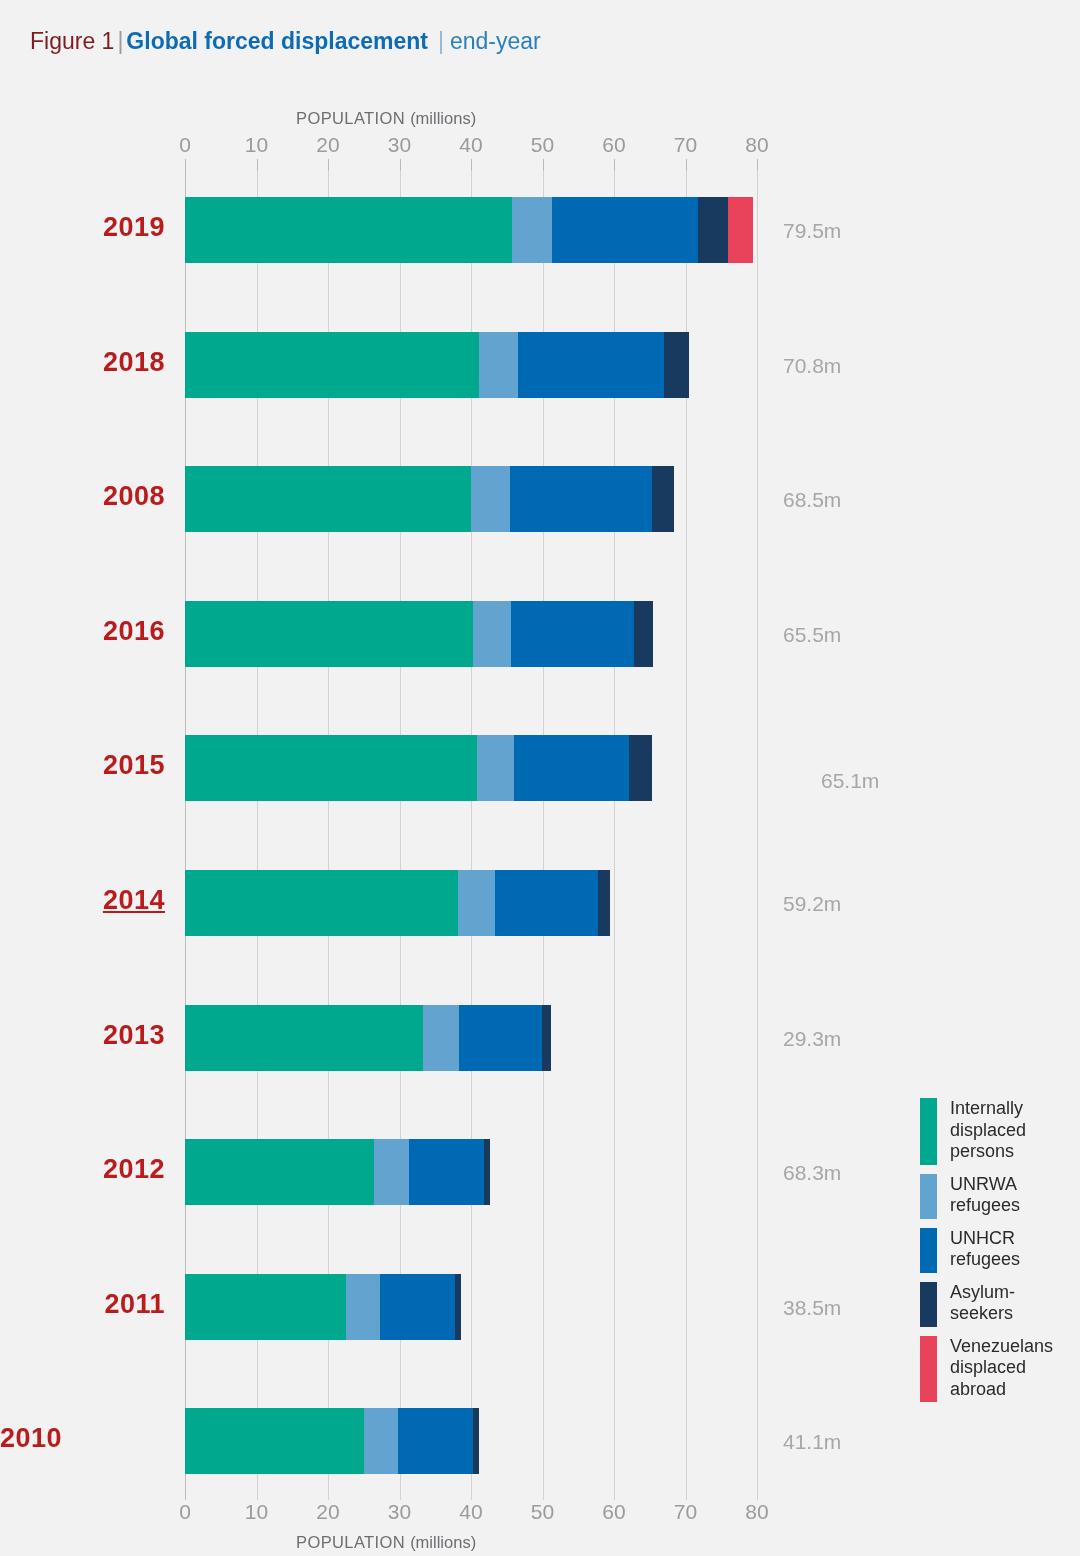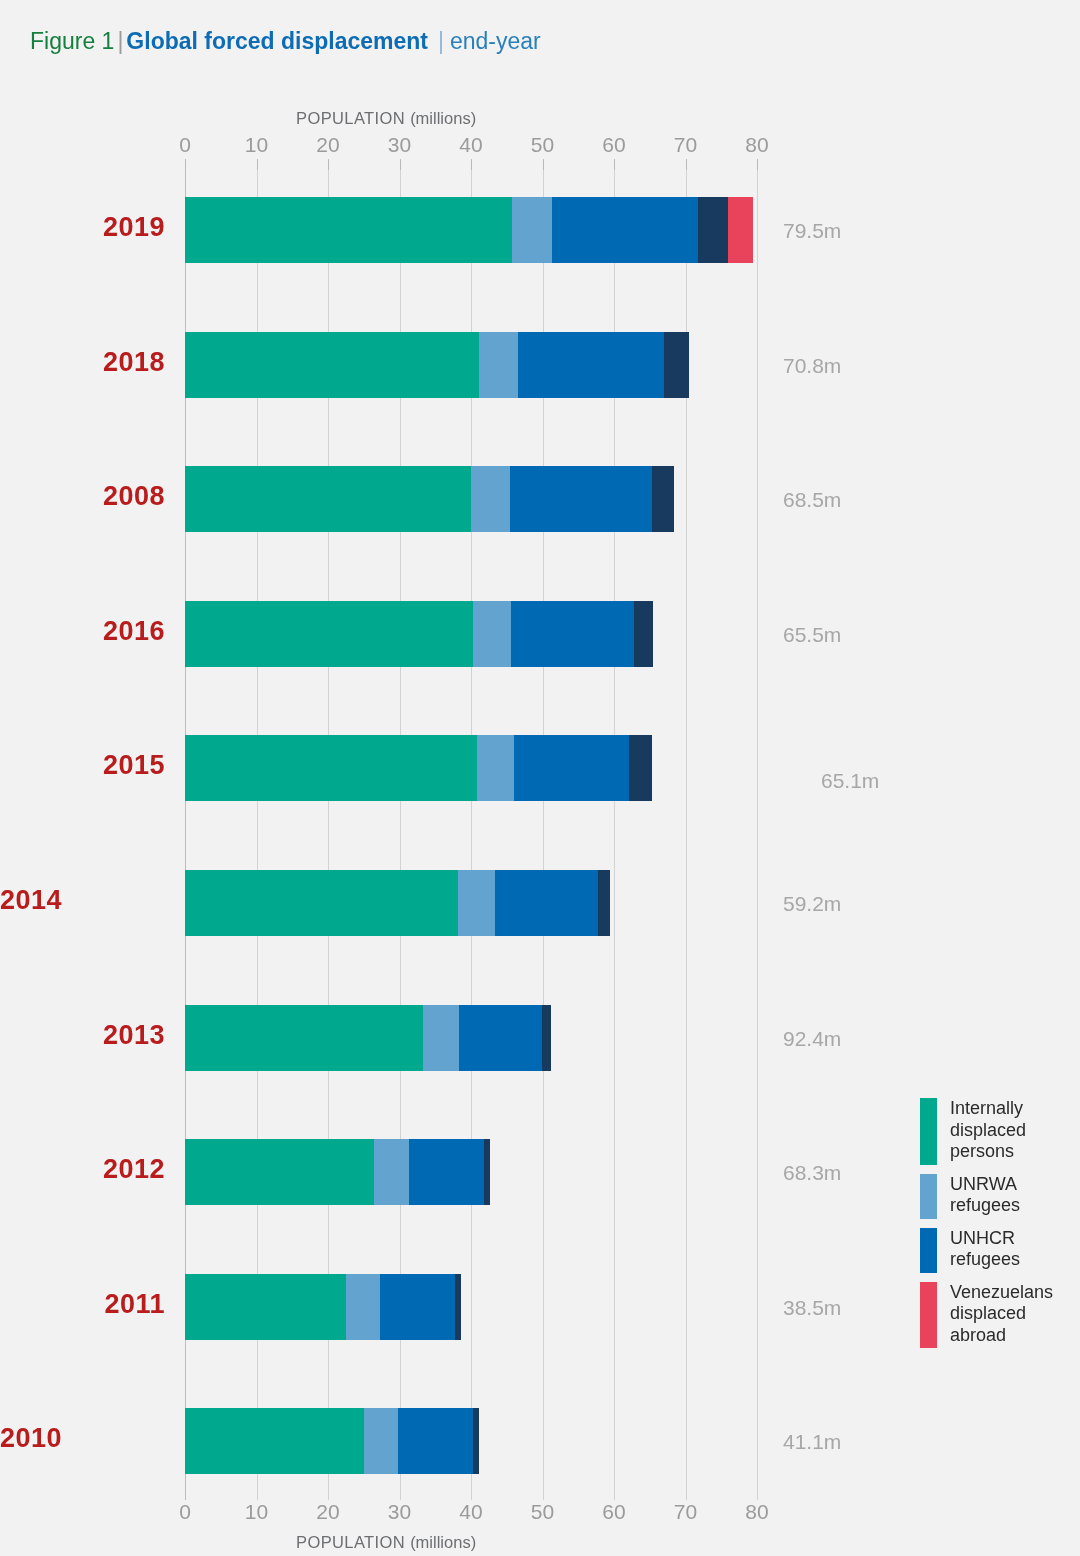--- a/index.html
+++ b/index.html
@@ -17,21 +17,21 @@
 
   
   #title-bar {
     position: absolute;
     left: 30px;
     top: 26px;
     font-size: 23px;
     line-height: 30px;
     white-space: nowrap;
   }
-  .title-figure { color: #15803d; font-weight: normal; }
+  .title-figure { color: #7f1d1d; font-weight: normal; }
   .title-sep    { color: #9b9b9b; font-weight: normal; padding: 0 3px; }
   .title-main   { color: #0d6cb4; font-weight: bold; }
   .title-sep2   { color: #8fb8da; font-weight: normal; padding: 0 6px 0 10px; }
   .title-sub    { color: #2980bd; font-weight: normal; }
 
   
   #chart {
     position: absolute;
     left: 0;
     top: 0;
@@ -295,34 +295,34 @@
         </div>
       </div>
   </div>
 
   <div id="year-labels">
       <div class="year-label" style="left: 0px; width: 165px; text-align: right; top: 212px;">2019</div>
       <div class="year-label" style="left: 0px; width: 165px; text-align: right; top: 346.6px;">2018</div>
       <div class="year-label" style="left: 0px; width: 165px; text-align: right; top: 481.2px;">2008</div>
       <div class="year-label" style="left: 0px; width: 165px; text-align: right; top: 615.8px;">2016</div>
       <div class="year-label" style="left: 0px; width: 165px; text-align: right; top: 750.4px;">2015</div>
-      <div class="year-label" style="left: 0px; width: 165px; text-align: left; top: 885px;">2014</div>
+      <div class="year-label" style="left: 0px; width: 165px; text-align: right; top: 885px; text-decoration: underline;">2014</div>
       <div class="year-label" style="left: 0px; width: 165px; text-align: right; top: 1019.6px;">2013</div>
       <div class="year-label" style="left: 0px; width: 165px; text-align: right; top: 1154.2px;">2012</div>
       <div class="year-label" style="left: 0px; width: 165px; text-align: right; top: 1288.8px;">2011</div>
       <div class="year-label" style="left: 0px; width: 165px; text-align: left; top: 1423.4px;">2010</div>
     </div>
   <div id="total-labels">
       <div class="total-label" style="left: 783px; top: 219px;">79.5m</div>
       <div class="total-label" style="left: 783px; top: 353.6px;">70.8m</div>
       <div class="total-label" style="left: 783px; top: 488.2px;">68.5m</div>
       <div class="total-label" style="left: 783px; top: 622.8px;">65.5m</div>
       <div class="total-label" style="left: 821px; top: 757.4px; margin-top: 12px;">65.1m</div>
       <div class="total-label" style="left: 783px; top: 892px;">59.2m</div>
-      <div class="total-label" style="left: 783px; top: 1026.6px;">92.4m</div>
+      <div class="total-label" style="left: 783px; top: 1026.6px;">29.3m</div>
       <div class="total-label" style="left: 783px; top: 1161.2px;">68.3m</div>
       <div class="total-label" style="left: 783px; top: 1295.8px;">38.5m</div>
       <div class="total-label" style="left: 783px; top: 1430.4px;">41.1m</div>
     </div>
 </div>
 
 <div id="legend">
     <div class="legend-item">
       <div class="legend-swatch" style="background: rgb(0, 168, 142); height: 66.5px;"></div>
       <div class="legend-text">Internally
@@ -333,18 +333,23 @@
       <div class="legend-swatch" style="background: rgb(98, 163, 208); height: 45px;"></div>
       <div class="legend-text">UNRWA
 refugees</div>
     </div>
     <div class="legend-item">
       <div class="legend-swatch" style="background: rgb(0, 105, 180); height: 45px;"></div>
       <div class="legend-text">UNHCR
 refugees</div>
     </div>
     <div class="legend-item">
+      <div class="legend-swatch" style="background: rgb(23, 58, 94); height: 45px;"></div>
+      <div class="legend-text">Asylum-
+seekers</div>
+    </div>
+    <div class="legend-item">
       <div class="legend-swatch" style="background: rgb(232, 67, 90); height: 66.5px;"></div>
       <div class="legend-text">Venezuelans
 displaced
 abroad</div>
     </div>
   </div>
 
 </body></html>

